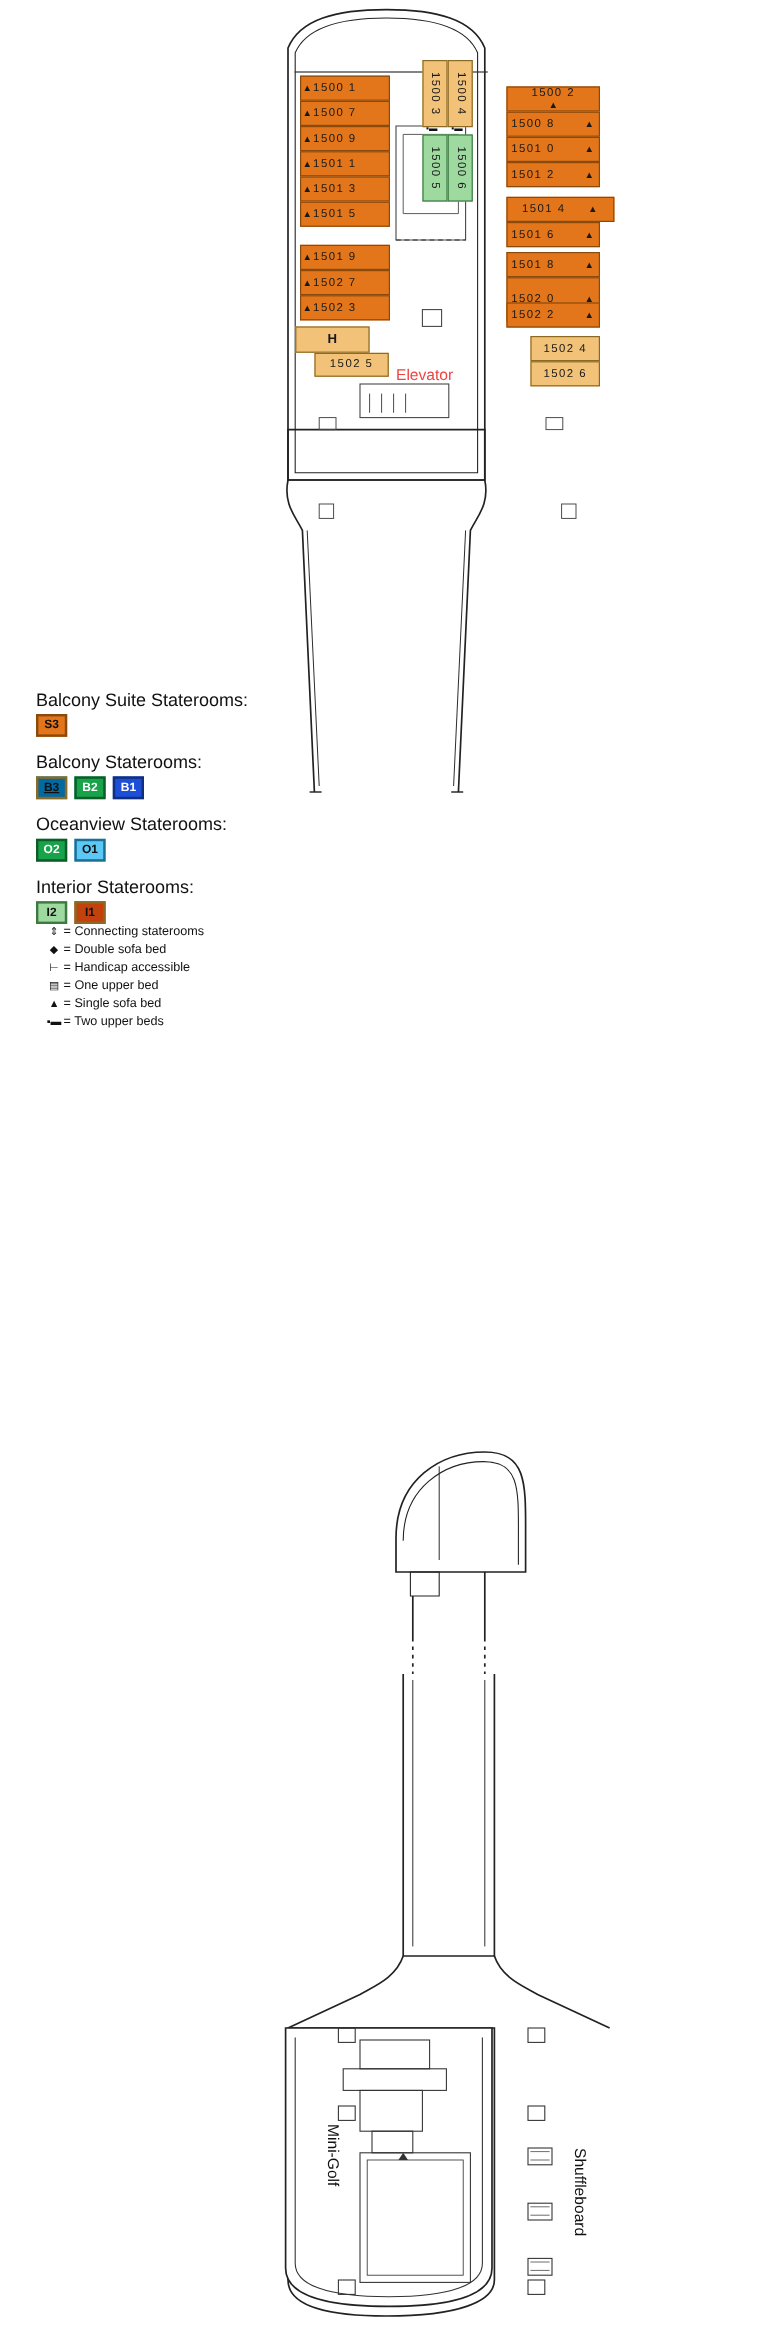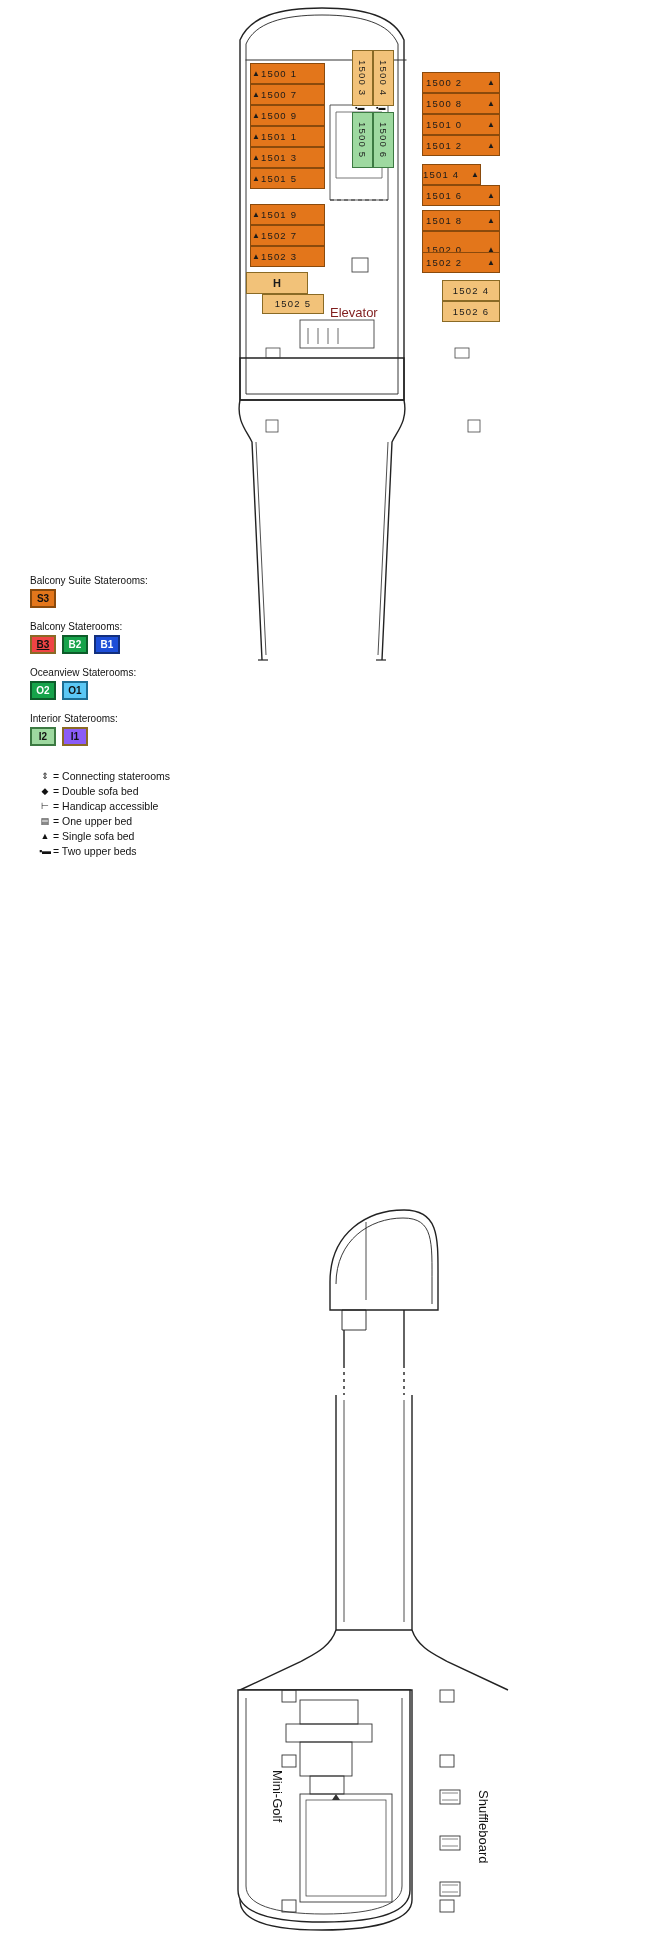--- a/index.html
+++ b/index.html
@@ -30,45 +30,45 @@
 
   .vert{
     writing-mode:vertical-rl;
     text-orientation:mixed;
     justify-content:center;
     align-items:center;
     letter-spacing:1.2px;
   }
 
   .elevator-lbl{
-    position:absolute;font-size:13px;color:#7f1d1d;
+    position:absolute;font-size:13px;color:#ef4444;
   }
   .area-lbl{
     position:absolute;font-size:13px;color:#111;
     writing-mode:vertical-rl;text-orientation:mixed;
   }
 
   
   .legend{position:absolute;left:30px;top:575px;width:260px;}
   .legend .grp{margin-bottom:13px;}
-  .legend .title{font-size:10px;color:#111;margin-bottom:3px;}
+  .legend .title{font-size:15px;color:#111;margin-bottom:3px;}
   .chips{display:flex;gap:6px;}
   .chip{
     display:inline-block;min-width:26px;text-align:center;
     font-size:10px;font-weight:bold;color:#111;
     padding:2px 4px;border:2px solid #a21caf;box-sizing:border-box;
   }
   .chip.s3{background:#e3761b;border-color:#8a4a0c;}
-  .chip.b3{background:#ef4444;border-color:#8a6a25;text-decoration:underline;}
+  .chip.b3{background:#0369a1;border-color:#8a6a25;text-decoration:underline;}
   .chip.b2{background:#16a34a;border-color:#0d5c2a;color:#fff;}
   .chip.b1{background:#1d4ed8;border-color:#122f7d;color:#fff;}
   .chip.o2{background:#16a34a;border-color:#0d5c2a;color:#fff;}
   .chip.o1{background:#5bc8f5;border-color:#1d6e93;color:#111;}
   .chip.i2{background:#9ed9a0;border-color:#3c7a42;color:#111;}
-  .chip.i1{background:#8b5cf6;border-color:#8a6a25;color:#111;}
+  .chip.i1{background:#c2410c;border-color:#8a6a25;color:#111;}
 
   .symbols{position:absolute;left:37px;top:768px;font-size:10.5px;color:#111;}
   .symrow{display:flex;align-items:center;height:15px;}
   .symicon{width:16px;display:inline-block;text-align:center;font-size:9px;}
   .symtext{display:inline-block;}
 </style>
 </head>
 <body>
 
 <div class="deck">
@@ -192,37 +192,37 @@
   <span class="num">1502 3</span>
 </div>
 
 <div class="cabin b3" style="left:246px;top:272px;width:62px;height:22px;justify-content:center;">
   <span style="font-weight:bold;font-size:11px;">H</span>
 </div>
 <div class="cabin b3" style="left:262px;top:294px;width:62px;height:20px;justify-content:center;">
   <span class="num">1502 5</span>
 </div>
 
-<div class="cabin s3" style="left:422px;top:72px;width:78px;height:21px;justify-content:space-between;padding:0 3px;">
+<div class="cabin s3" style="left:422px;top:72px;width:78px;height:21px;justify-content:space-between;padding:0 3px;flex-direction:column;">
   <span class="num">1500 2</span>
   <span class="mark">▲</span>
 </div>
 <div class="cabin s3" style="left:422px;top:93px;width:78px;height:21px;justify-content:space-between;padding:0 3px;">
   <span class="num">1500 8</span>
   <span class="mark">▲</span>
 </div>
 <div class="cabin s3" style="left:422px;top:114px;width:78px;height:21px;justify-content:space-between;padding:0 3px;">
   <span class="num">1501 0</span>
   <span class="mark">▲</span>
 </div>
 <div class="cabin s3" style="left:422px;top:135px;width:78px;height:21px;justify-content:space-between;padding:0 3px;">
   <span class="num">1501 2</span>
   <span class="mark">▲</span>
 </div>
-<div class="cabin s3" style="left:422px;top:164px;width:59px;height:21px;justify-content:space-between;padding:0 0;align-items:center;">
+<div class="cabin s3" style="left:422px;top:164px;width:90px;height:21px;justify-content:space-between;padding:0 12px;align-items:center;">
   <span class="num">1501 4</span>
   <span class="mark">▲</span>
 </div>
 <div class="cabin s3" style="left:422px;top:185px;width:78px;height:21px;justify-content:space-between;padding:0 3px;">
   <span class="num">1501 6</span>
   <span class="mark">▲</span>
 </div>
 <div class="cabin s3" style="left:422px;top:210px;width:78px;height:21px;justify-content:space-between;padding:0 3px;">
   <span class="num">1501 8</span>
   <span class="mark">▲</span>

